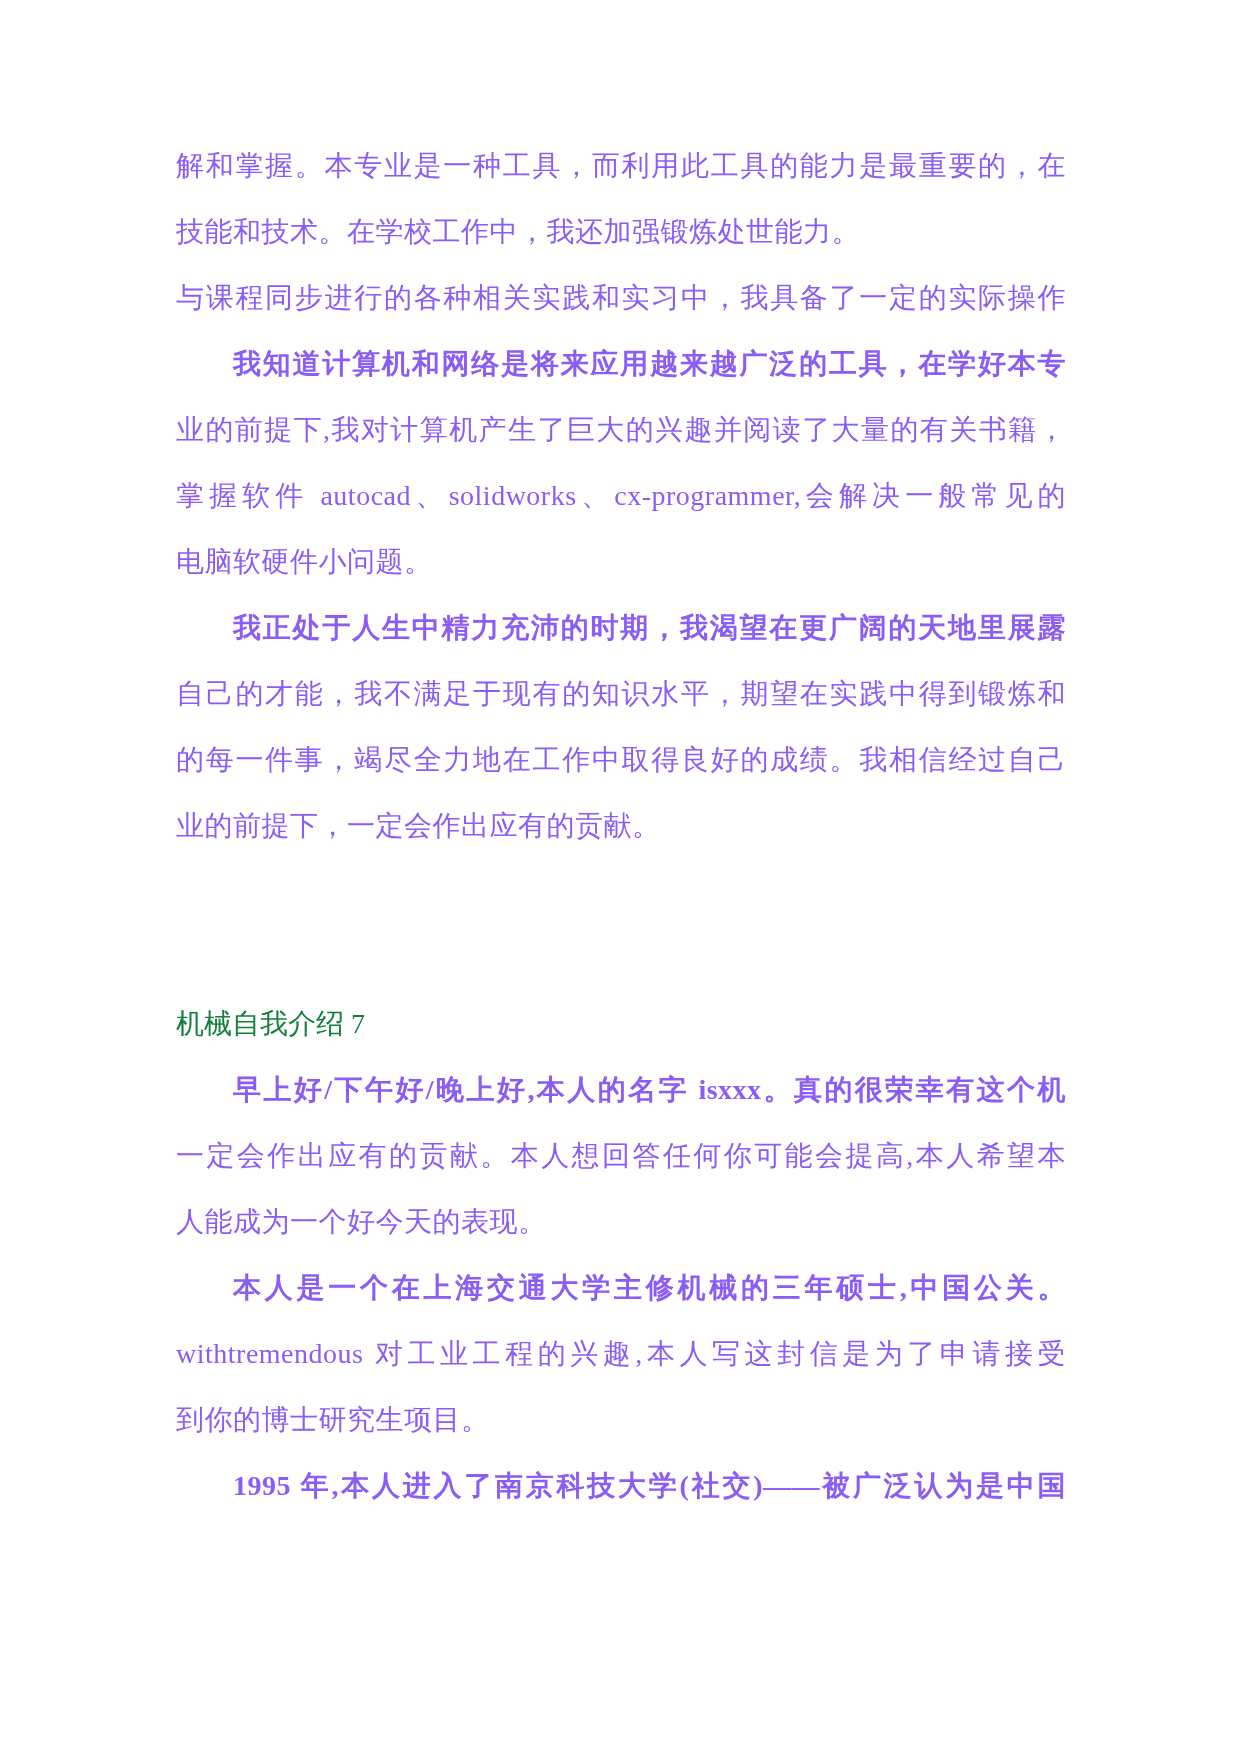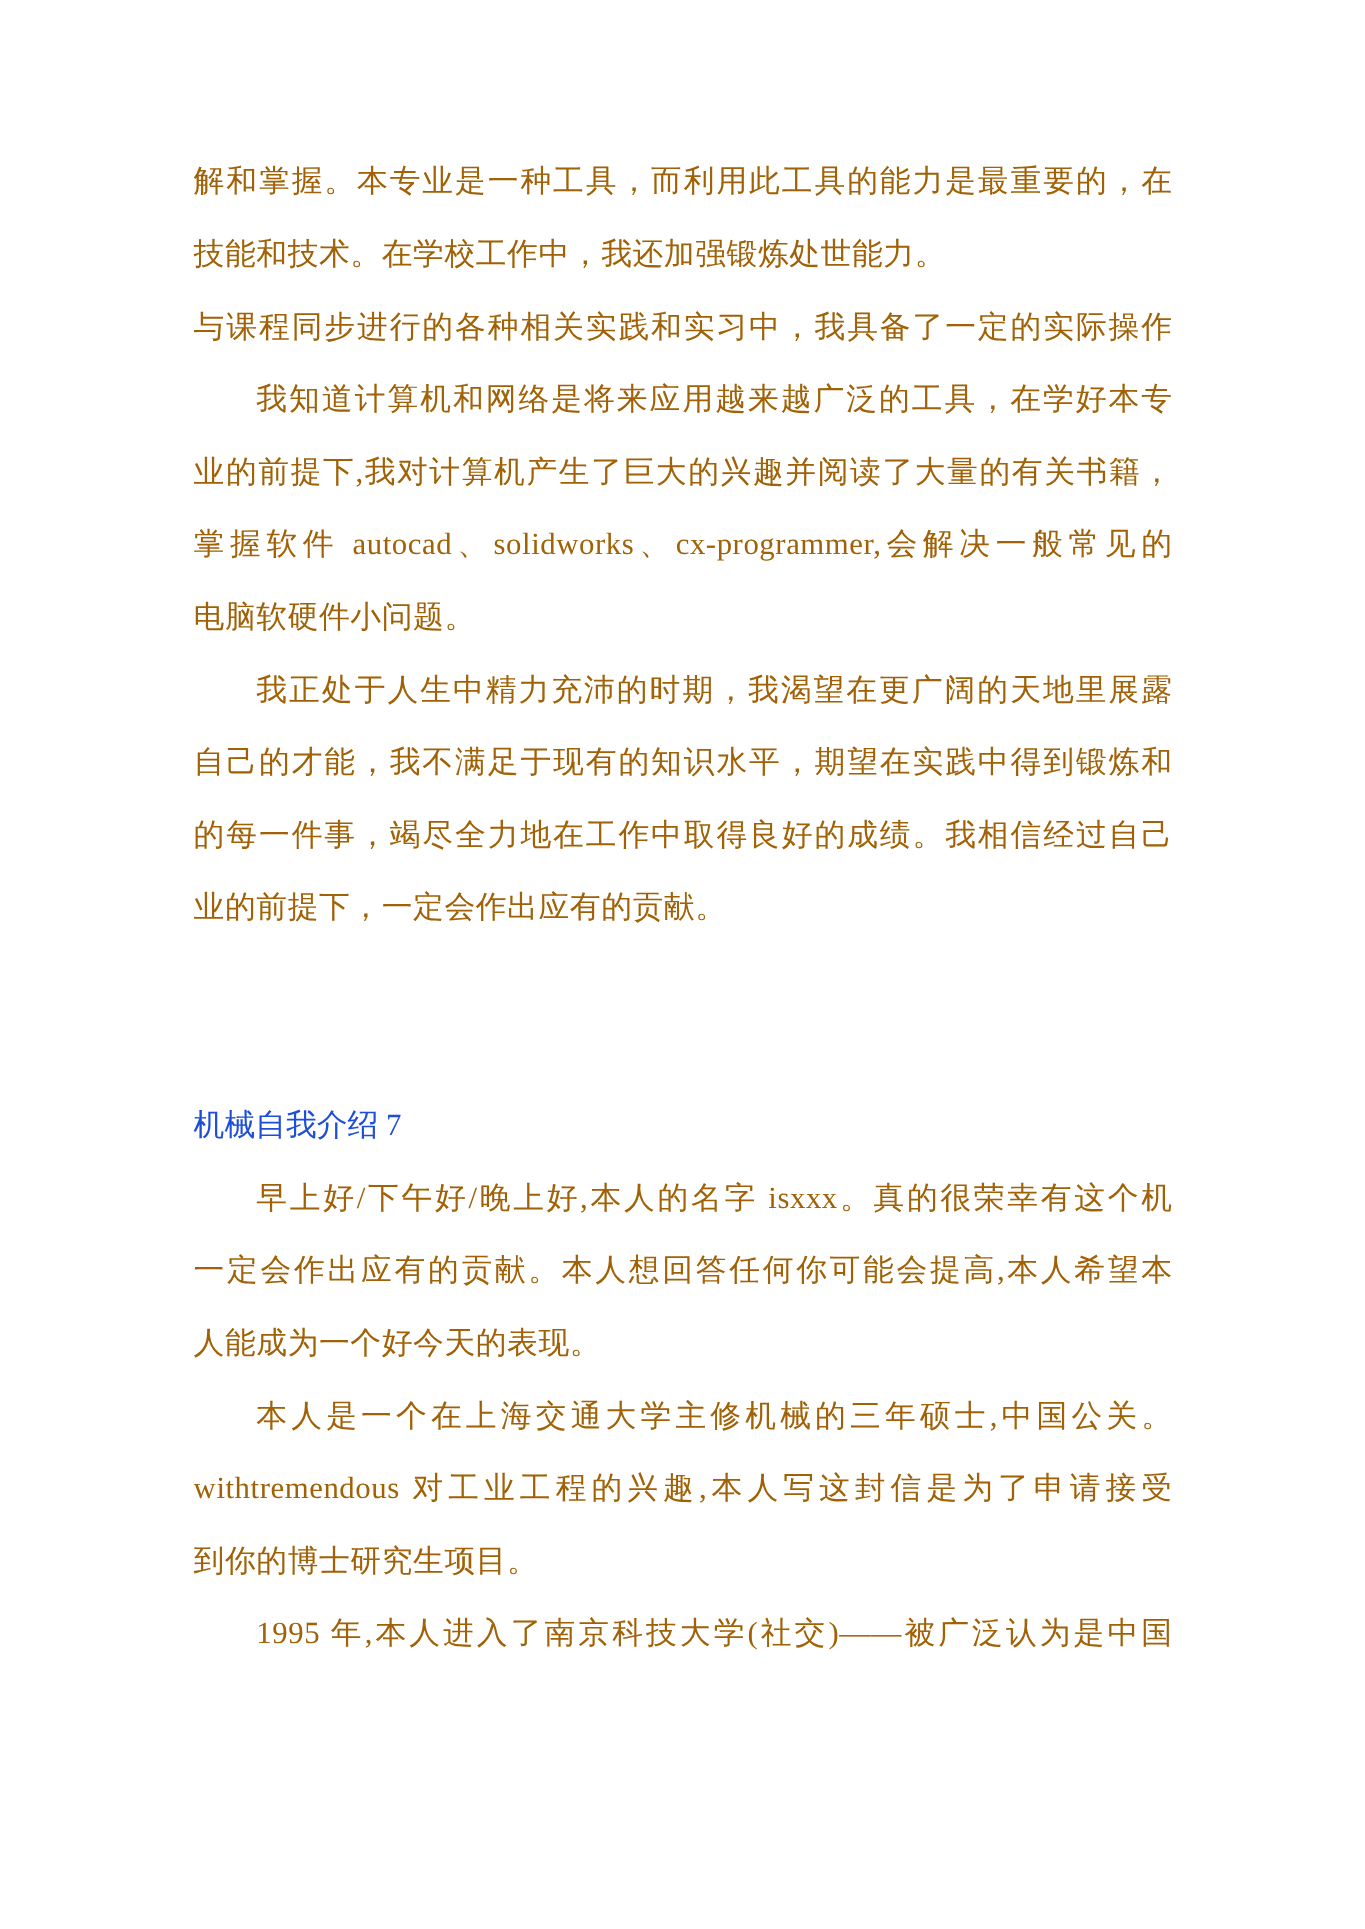--- a/index.html
+++ b/index.html
@@ -20,39 +20,40 @@
     padding: 133px 175px 0 176px;
     background: #ffffff;
   }
   .textcol {
     width: 890px;
   }
   .line {
     font-size: 28px;
     line-height: 66px;
     height: 66px;
-    color: #a16207;
+    color: #8b5cf6;
     white-space: normal;
     overflow: hidden;
     letter-spacing: 0.5px;
   }
   
   .fill {
     text-align: justify;
     text-align-last: justify;
   }
   
   .indent {
     text-indent: 57px;
+    font-weight: bold;
   }
   .heading {
     font-size: 28px;
     line-height: 66px;
     height: 66px;
-    color: #1d4ed8;
+    color: #15803d;
   }
   .gap {
     height: 132px;
   }
 </style>
 </head>
 <body>
 
 <div class="page">
   <div class="textcol">

